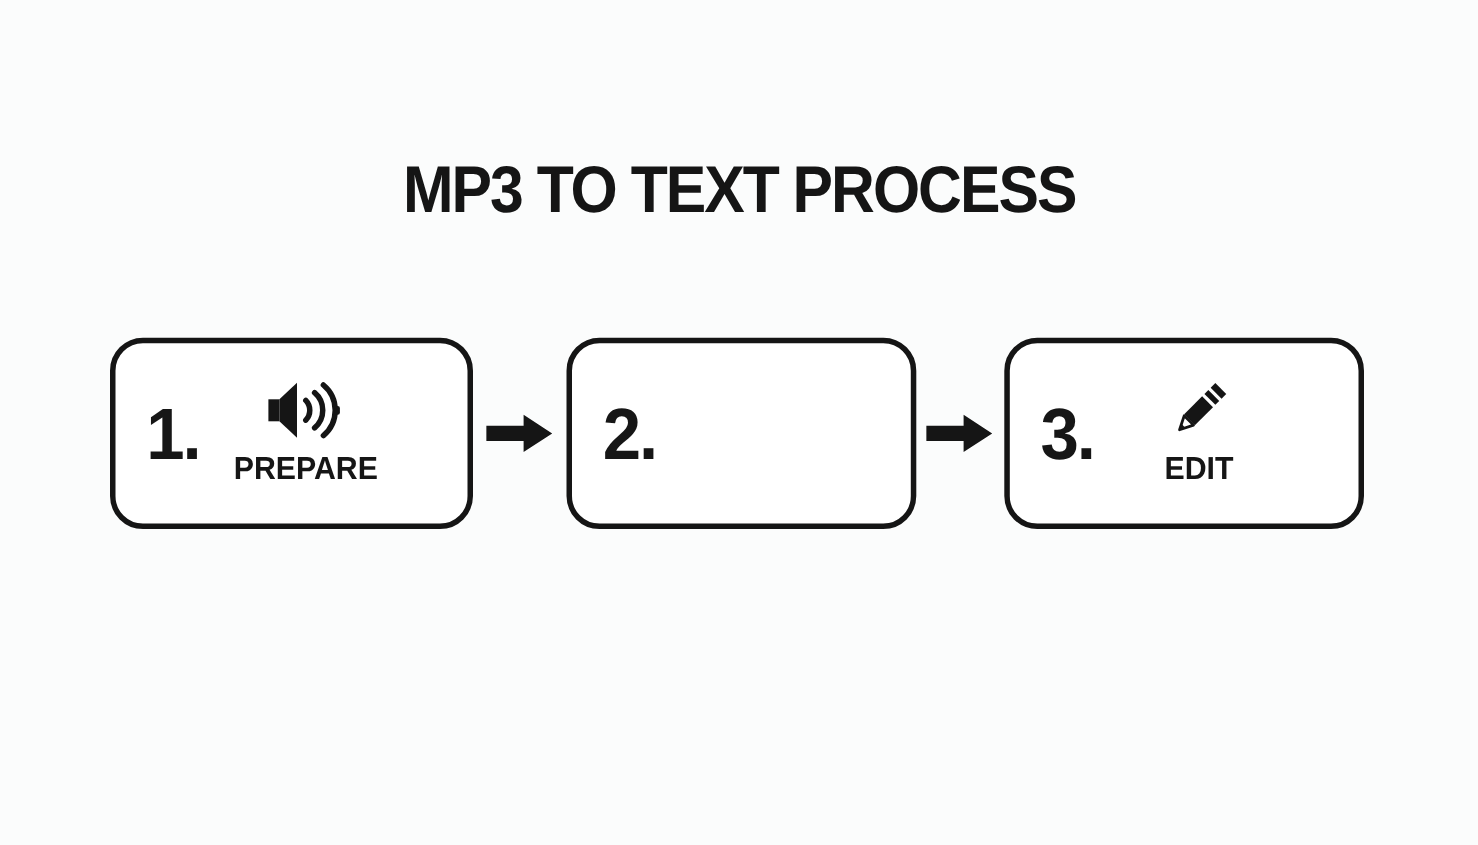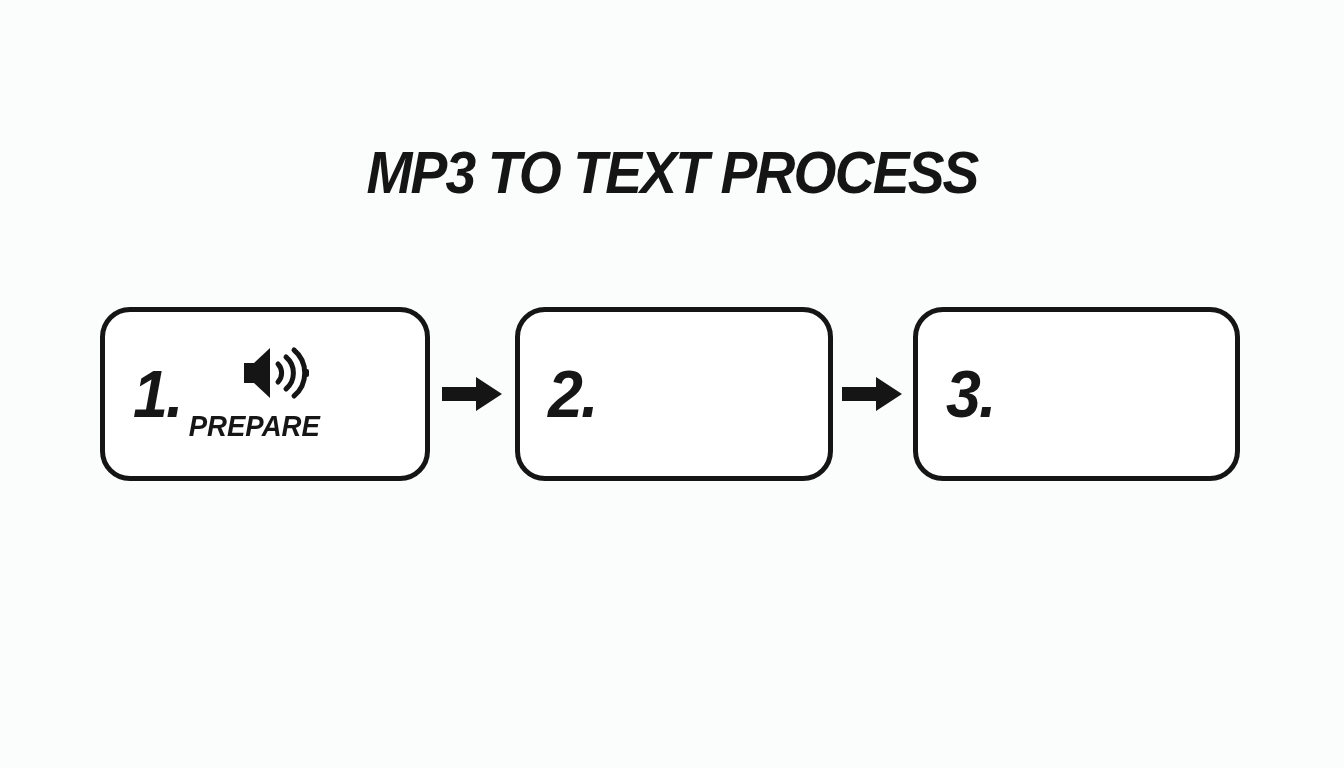--- a/index.html
+++ b/index.html
@@ -11,21 +11,20 @@
     height: 768px;
     background: #fbfcfc;
     overflow: hidden;
     font-family: "Liberation Sans", sans-serif;
     color: #161616;
   }
   .canvas {
     position: relative;
     width: 1344px;
     height: 580px;
-    font-style: italic;
   }
   .diagram-title {
     position: absolute;
     top: 138px;
     left: 0;
     width: 100%;
     text-align: center;
     font-size: 60px;
     font-weight: 800;
     letter-spacing: -2px;
@@ -59,20 +58,21 @@
     letter-spacing: -2px;
     margin-left: 28px;
     line-height: 1;
     transform: scaleX(0.95);
     transform-origin: left center;
   }
   .step-content {
     flex: 1;
     display: flex;
     flex-direction: column;
+    align-items: center;
     justify-content: center;
     padding-right: 52px;
   }
   .step-icon {
     height: 56px;
     display: flex;
     align-items: center;
     justify-content: center;
   }
   .step-label {
@@ -129,16 +129,30 @@
     </div>
 
     <div class="arrow-gap g2">
       <svg width="62" height="40" viewBox="0 0 62 40">
         <polygon points="0,13 34,13 34,3 60,20 34,37 34,27 0,27" fill="#151515"></polygon>
       </svg>
     </div>
 
     <div class="step-box b3">
       <div class="step-number">3.</div>
+      <div class="step-content">
+        <div class="step-icon">
+          <svg width="60" height="60" viewBox="0 0 60 60">
+            <g transform="rotate(45 30 30)">
+              <rect x="23" y="2" width="14" height="6" fill="#151515"></rect>
+              <rect x="23" y="11" width="14" height="5" fill="#151515"></rect>
+              <rect x="23" y="19" width="14" height="23" fill="#151515"></rect>
+              <polygon points="24,43 36,43 30,55" fill="#ffffff" stroke="#151515" stroke-width="2.5" stroke-linejoin="round"></polygon>
+              <polygon points="28,50 32,50 30,55" fill="#151515"></polygon>
+            </g>
+          </svg>
+        </div>
+        <div class="step-label">EDIT</div>
+      </div>
     </div>
 
   </div>
 </div>
 
 </body></html>

